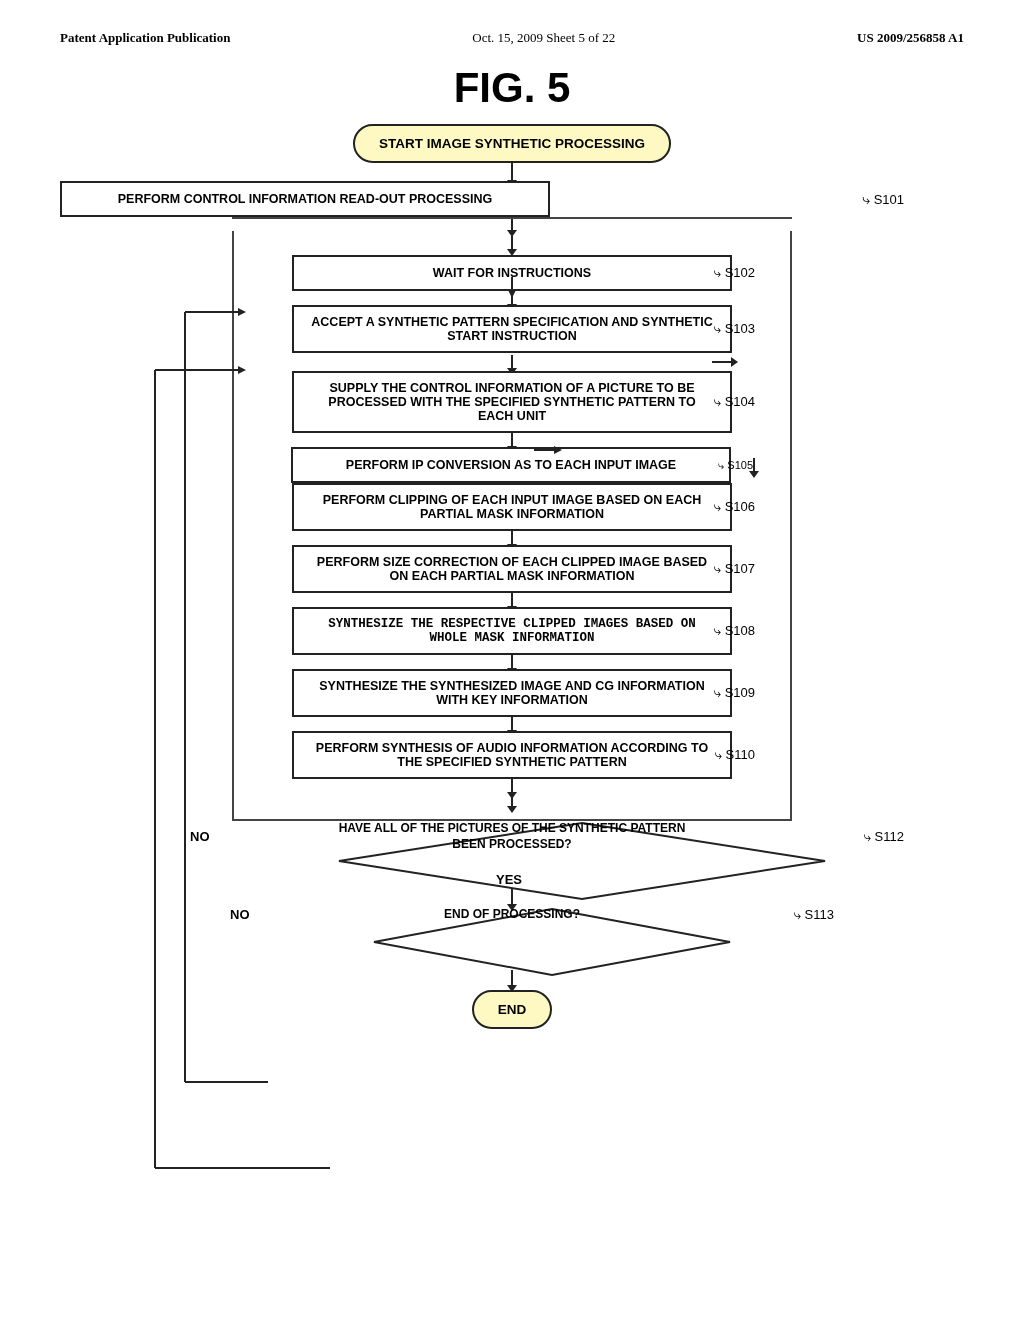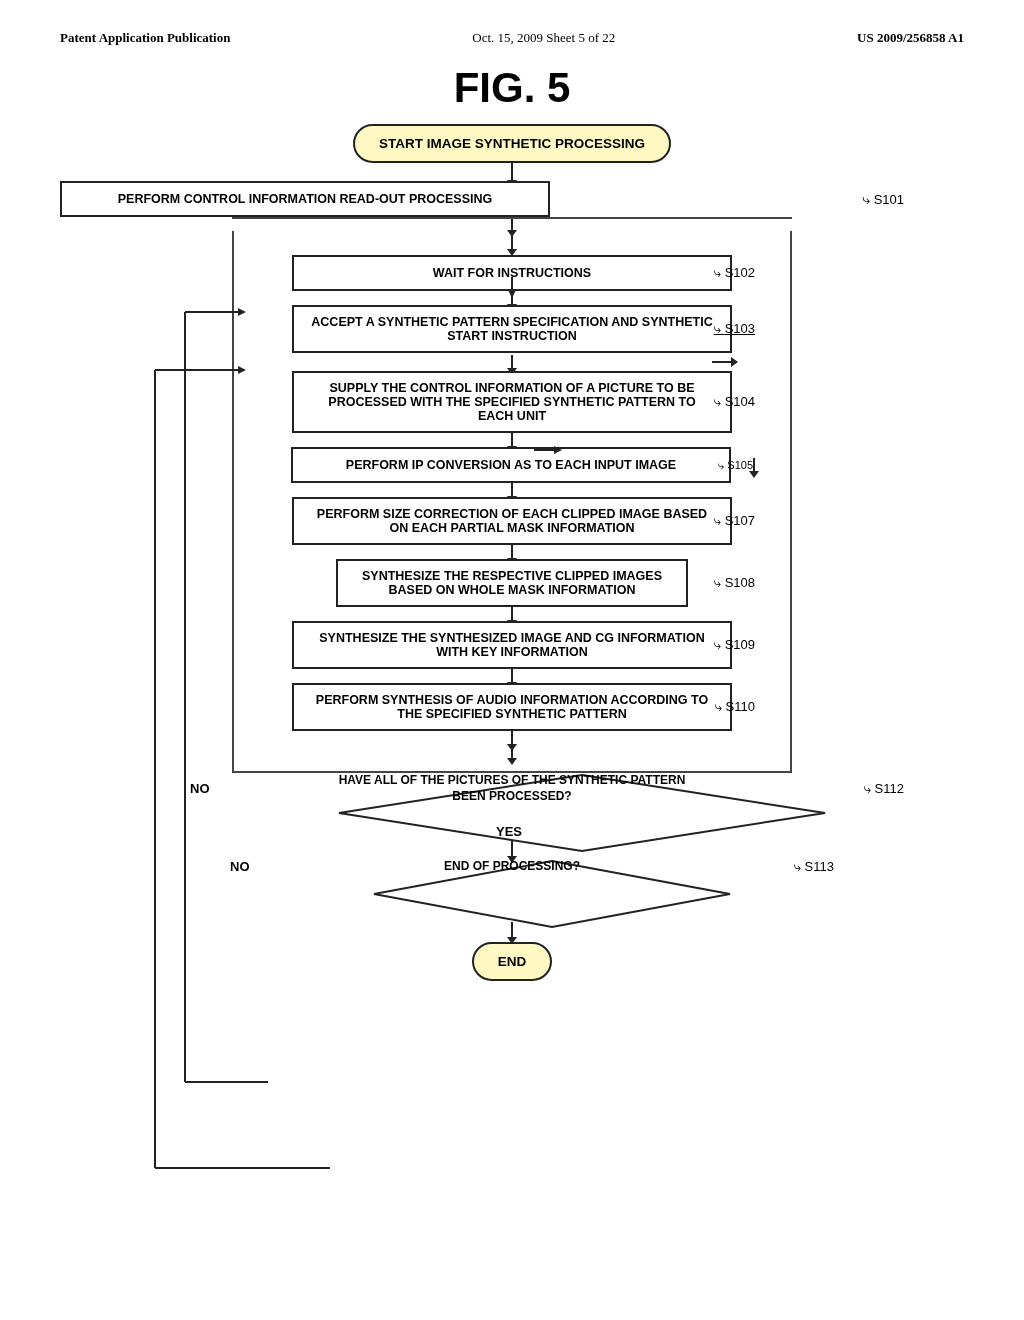--- a/index.html
+++ b/index.html
@@ -180,21 +180,21 @@
               ⤷ <span>S102</span>
             </div>
           </div>
           <div class="arrow-down" style="height:14px;"></div>
         </div>
 
         <div style="display:flex; flex-direction:column; align-items:center; padding: 0 35px;">
           <div style="display:flex; align-items:center; justify-content:center; position:relative; width:100%;">
             <div class="rect" style="width:440px; padding:8px 16px;">ACCEPT A SYNTHETIC PATTERN SPECIFICATION
 AND SYNTHETIC START INSTRUCTION</div>
-            <div style="position:absolute; right:0; font-size:13px; font-family:Arial,sans-serif;text-decoration:underline;">
+            <div style="position:absolute; right:0; font-size:13px; font-family:Arial,sans-serif;">
               ⤷ <span>S103</span>
             </div>
           </div>
 
           <div style="display:flex; align-items:center; justify-content:center; width:440px; position:relative; height:18px;">
             <div style="position:absolute; left:50%; transform:translateX(-50%); display:flex; align-items:center;">
               <div style="width:2px; height:14px; background:#222; position:relative; margin:0 auto;">
                 <div style="position:absolute; bottom:-6px; left:-4px; border-left:5px solid transparent; border-right:5px solid transparent; border-top:7px solid #222;"></div>
               </div>
             </div>
@@ -223,37 +223,44 @@
           <div style="display:flex; align-items:center; justify-content:center; position:relative; width:100%;">
             <div class="rect" style="width:440px;">PERFORM IP CONVERSION AS TO EACH INPUT IMAGE</div>
             <div style="position:absolute; right:0; font-size:11px; font-family:Arial,sans-serif;">
               ⤷ <span>S105</span>
             </div>
           </div>
           <div class="arrow-down" style="height:14px;"></div>
         </div>
 
         <div style="display:flex; flex-direction:column; align-items:center; padding: 0 35px;">
+          <div style="display:flex; align-items:center; justify-content:center; position:relative; width:100%;">
+            <div class="rect" style="width:440px; padding:8px 16px;">PERFORM CLIPPING OF EACH INPUT IMAGE
+BASED ON EACH PARTIAL MASK INFORMATION</div>
+            <div style="position:absolute; right:0; font-size:13px; font-family:Arial,sans-serif;">
+              ⤷ <span>S106</span>
+            </div>
+          </div>
           <div class="arrow-down" style="height:14px;"></div>
         </div>
 
         <div style="display:flex; flex-direction:column; align-items:center; padding: 0 35px;">
           <div style="display:flex; align-items:center; justify-content:center; position:relative; width:100%;">
             <div class="rect" style="width:440px; padding:8px 16px;">PERFORM SIZE CORRECTION OF EACH CLIPPED
 IMAGE BASED ON EACH PARTIAL MASK INFORMATION</div>
             <div style="position:absolute; right:0; font-size:13px; font-family:Arial,sans-serif;">
               ⤷ <span>S107</span>
             </div>
           </div>
           <div class="arrow-down" style="height:14px;"></div>
         </div>
 
         <div style="display:flex; flex-direction:column; align-items:center; padding: 0 35px;">
           <div style="display:flex; align-items:center; justify-content:center; position:relative; width:100%;">
-            <div class="rect" style="width:352px; padding:8px 20px;">SYNTHESIZE THE RESPECTIVE CLIPPED IMAGES
+            <div class="rect" style="width:440px; padding:8px 20px;font-family:Liberation Mono, monospace;">SYNTHESIZE THE RESPECTIVE CLIPPED IMAGES
 BASED ON WHOLE MASK INFORMATION</div>
             <div style="position:absolute; right:0; font-size:13px; font-family:Arial,sans-serif;">
               ⤷ <span>S108</span>
             </div>
           </div>
           <div class="arrow-down" style="height:14px;"></div>
         </div>
 
         <div style="display:flex; flex-direction:column; align-items:center; padding: 0 35px;">
           <div style="display:flex; align-items:center; justify-content:center; position:relative; width:100%;">

